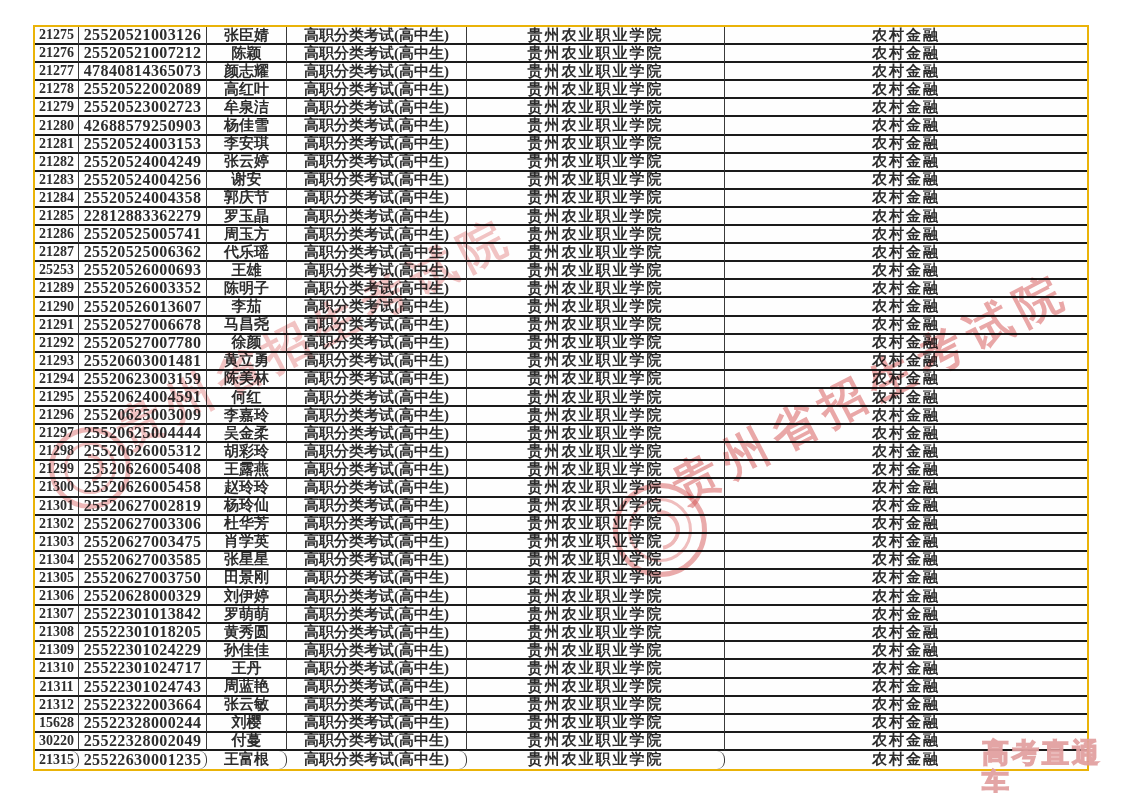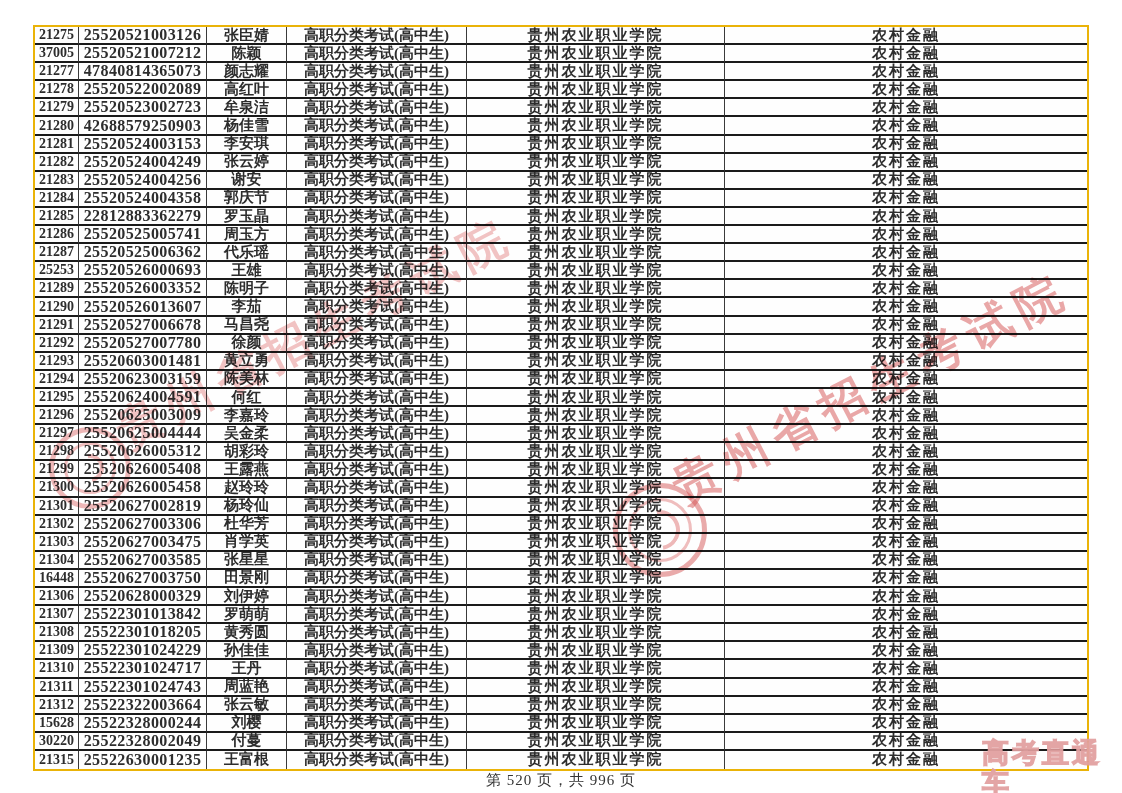--- a/index.html
+++ b/index.html
@@ -21,21 +21,21 @@
     font-weight:bold;
   }
   .cell{
     display:flex;align-items:center;justify-content:center;
     box-sizing:border-box;overflow:hidden;white-space:nowrap;
     border-right:1px solid #3a3a3a;
     border-bottom:2px solid #1a1a1a;
     color:#2d2d2d;
   }
   .cell:nth-child(6n){border-right:none;}
-  .cell:nth-last-child(-n+6){border-bottom:none;}
+  .cell:nth-last-child(-n+6){border-bottom:none;border-radius:8px;}
   .c0{font-size:14px;}
   .c1{font-size:16px;letter-spacing:0.4px;}
   .c2,.c3{font-size:15px;}
   .c4,.c5{font-size:15px;letter-spacing:2px;}
 
   
   .footer{
     position:absolute;left:33px;top:771px;width:1056px;height:20px;
     text-align:center;font-size:15px;letter-spacing:1px;color:#333;
   }
@@ -72,21 +72,21 @@
 
 <div class="page">
 
   <div class="grid">
       <div class="cell c0">21275</div>
       <div class="cell c1">25520521003126</div>
       <div class="cell c2">张臣婧</div>
       <div class="cell c3">高职分类考试(高中生)</div>
       <div class="cell c4">贵州农业职业学院</div>
       <div class="cell c5">农村金融</div>
-      <div class="cell c0">37005</div>
+      <div class="cell c0">21276</div>
       <div class="cell c1">25520521007212</div>
       <div class="cell c2">陈颖</div>
       <div class="cell c3">高职分类考试(高中生)</div>
       <div class="cell c4">贵州农业职业学院</div>
       <div class="cell c5">农村金融</div>
       <div class="cell c0">21277</div>
       <div class="cell c1">47840814365073</div>
       <div class="cell c2">颜志耀</div>
       <div class="cell c3">高职分类考试(高中生)</div>
       <div class="cell c4">贵州农业职业学院</div>
@@ -246,21 +246,21 @@
       <div class="cell c2">肖学英</div>
       <div class="cell c3">高职分类考试(高中生)</div>
       <div class="cell c4">贵州农业职业学院</div>
       <div class="cell c5">农村金融</div>
       <div class="cell c0">21304</div>
       <div class="cell c1">25520627003585</div>
       <div class="cell c2">张星星</div>
       <div class="cell c3">高职分类考试(高中生)</div>
       <div class="cell c4">贵州农业职业学院</div>
       <div class="cell c5">农村金融</div>
-      <div class="cell c0">16448</div>
+      <div class="cell c0">21305</div>
       <div class="cell c1">25520627003750</div>
       <div class="cell c2">田景刚</div>
       <div class="cell c3">高职分类考试(高中生)</div>
       <div class="cell c4">贵州农业职业学院</div>
       <div class="cell c5">农村金融</div>
       <div class="cell c0">21306</div>
       <div class="cell c1">25520628000329</div>
       <div class="cell c2">刘伊婷</div>
       <div class="cell c3">高职分类考试(高中生)</div>
       <div class="cell c4">贵州农业职业学院</div>
@@ -330,14 +330,13 @@
 
     <div class="seal seal-ring-2">
       <div class="seal-inner"></div>
       <div class="seal-emblem"></div>
     </div>
     <div class="wm-text wm-text-2">贵州省招生考试院</div>
   </div>
 
   <div class="brand">高考直通车</div>
 
-  <div class="footer">第 520 页，共 996 页</div>
 </div>
 
 </body></html>

